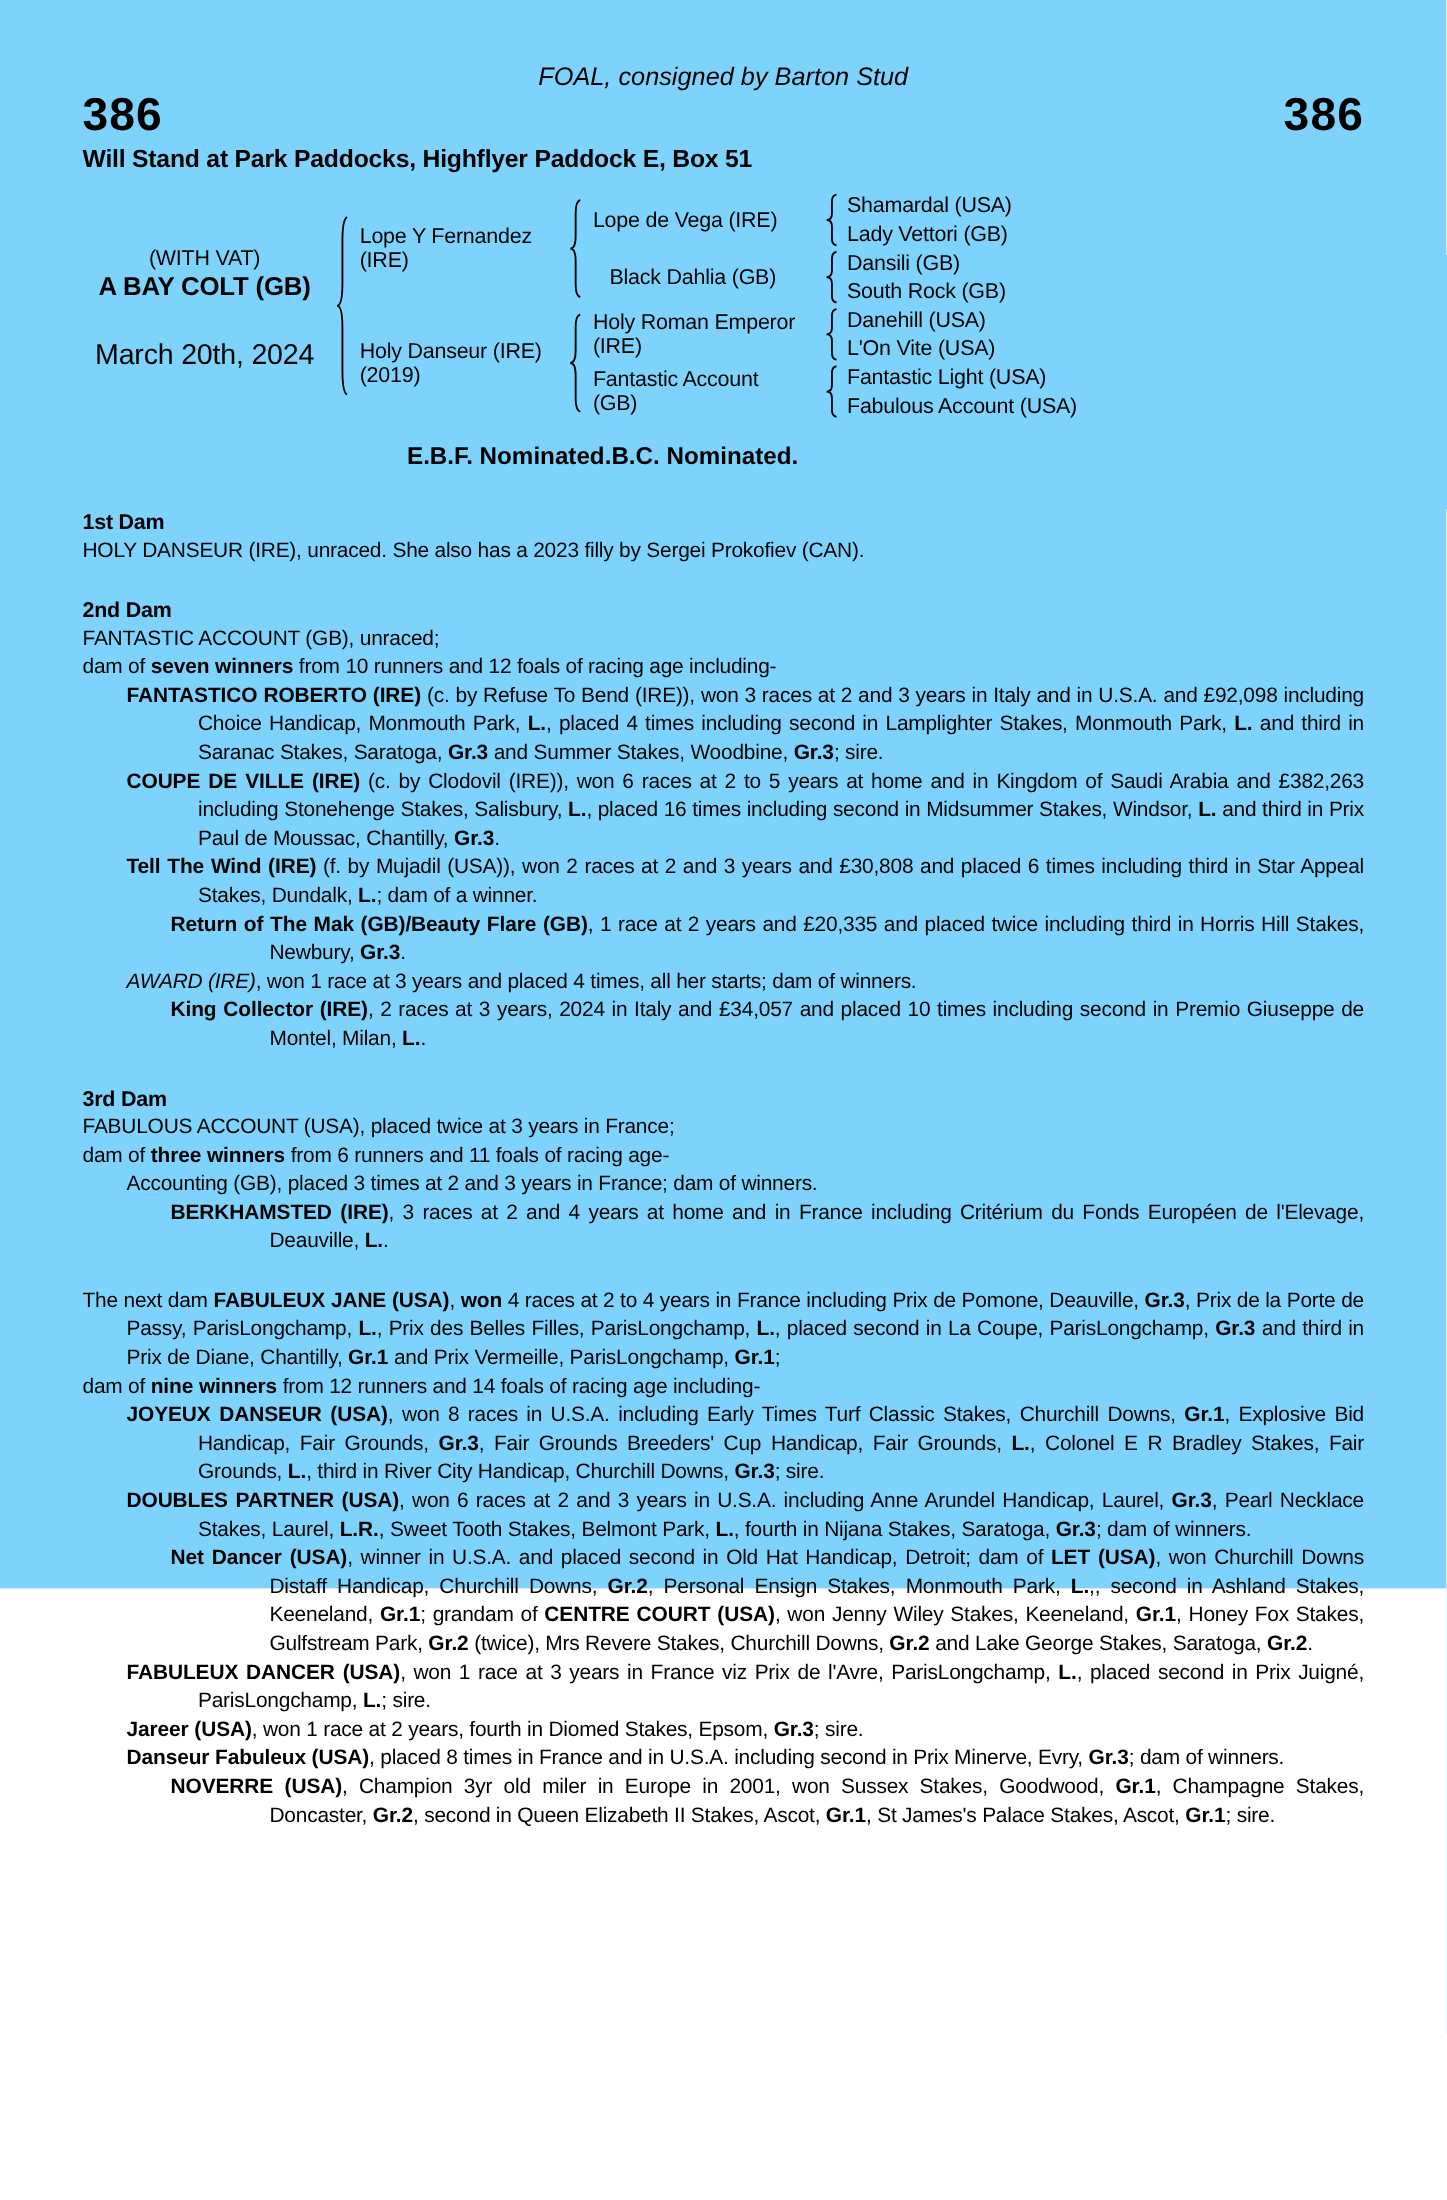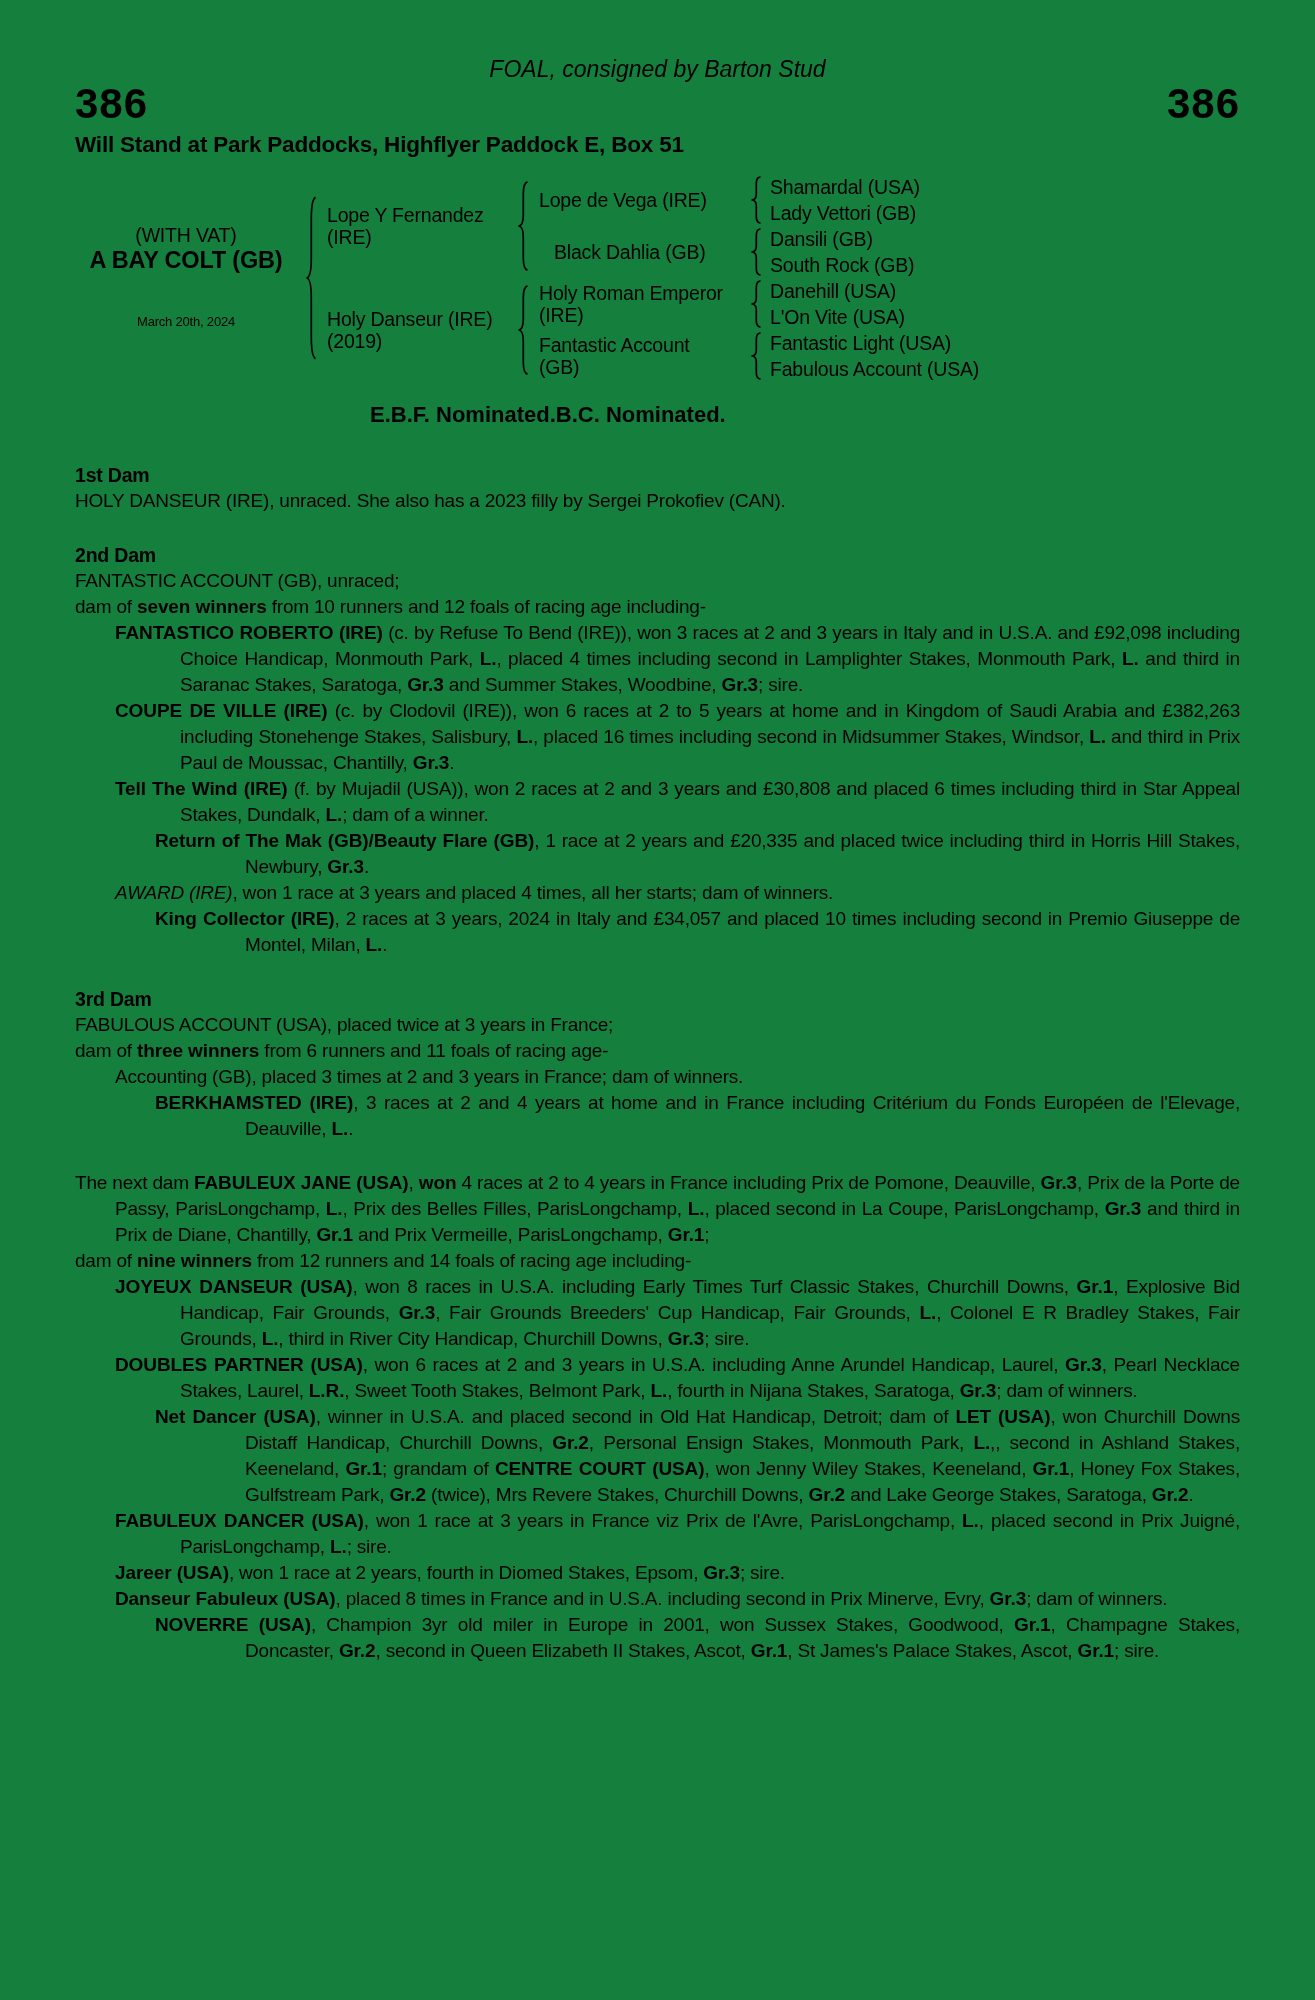--- a/index.html
+++ b/index.html
@@ -1,36 +1,36 @@
 <!DOCTYPE html>
 <html><head>
 <meta charset="utf-8">
 <style>
   * { margin:0; padding:0; box-sizing:border-box; }
   html,body { background:#ffffff; }
   body { width:1315px; height:2000px; overflow:hidden;
          font-family:"Liberation Sans", sans-serif; color:#000; }
-  .page { width:1315px; height:2000px; padding:56px 75px 20px 75px; background:#15803d; }
+  .page { width:1315px; height:1444px; padding:56px 75px 20px 75px; background:#7dd3fc; }
 
   
   .consign-line { text-align:center; font-style:italic; font-size:23px; line-height:26px; }
   .lot-row { display:flex; justify-content:space-between; align-items:flex-start; margin-top:2px; }
   .lot-number { font-size:42px; font-weight:bold; line-height:40px; letter-spacing:1px; }
   .stand-line { font-size:22.5px; font-weight:bold; margin-top:8px; letter-spacing:-0.2px; }
 
   
   .ped { display:grid;
          grid-template-columns:222px 30px 182px 30px 205px 26px 1fr;
          grid-template-rows:repeat(8, 26px);
          align-items:center; margin-top:16px; font-size:19.5px; letter-spacing:-0.2px; }
   .ped-cell { line-height:22px; }
   .ped-id { grid-area:1/1/9/2; align-self:center;text-align:center; }
   .ped-id .vat { font-size:19.5px; }
   .ped-id .colt-name { font-size:23.5px; font-weight:bold; letter-spacing:-0.2px; margin:3px 0 2px 0; }
-  .ped-id .foal-date { font-size:13px;margin-top:40px; }
+  .ped-id .foal-date { font-size:26px;margin-top:40px; }
   .brace-cell { height:100%; display:flex; align-items:center; justify-content:center; }
   .brace { width:14px; display:block; }
   .brace-lg { height:168px; }
   .brace-md { height:92px; }
   .brace-sm { height:48px; }
   .bc-main { grid-area:1/2/9/3; }
   .g1-sire { grid-area:1/3/5/4; }
   .g1-dam  { grid-area:5/3/9/4; }
   .bc-sire { grid-area:1/4/5/5; }
   .bc-dam  { grid-area:5/4/9/5; }

